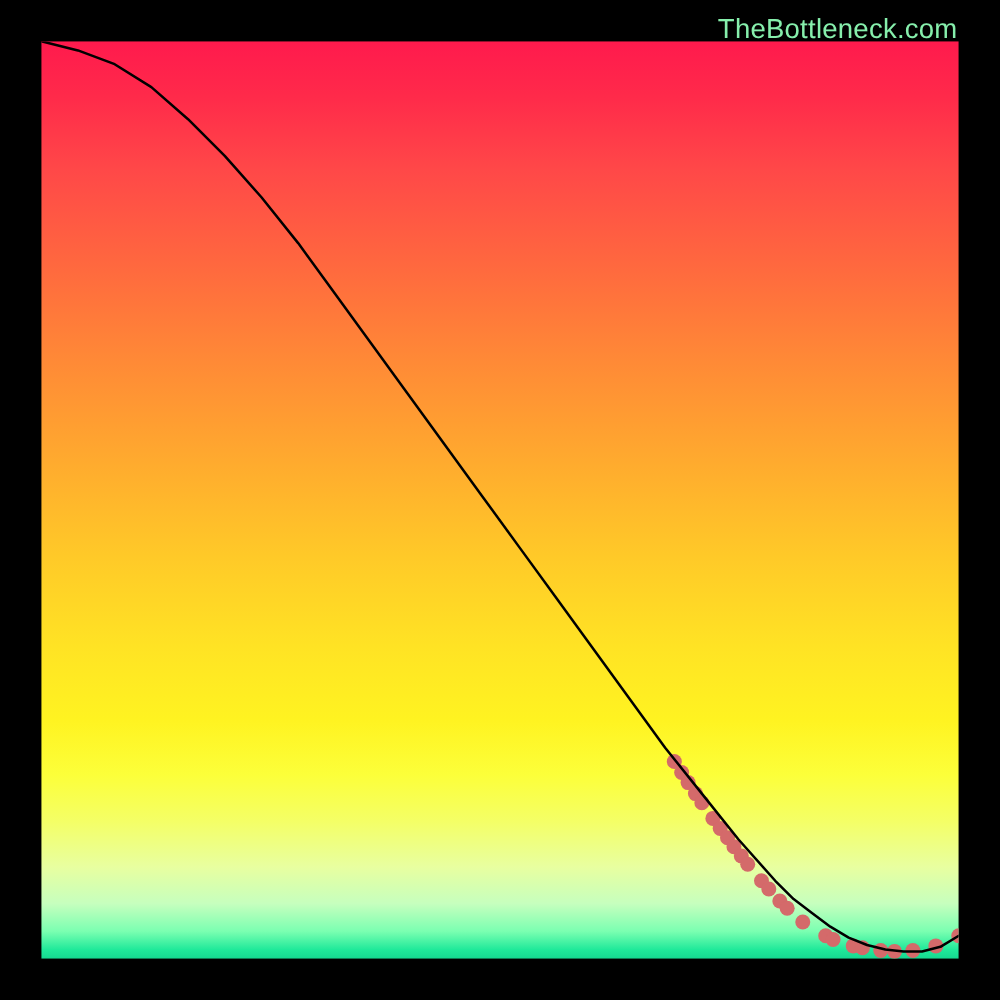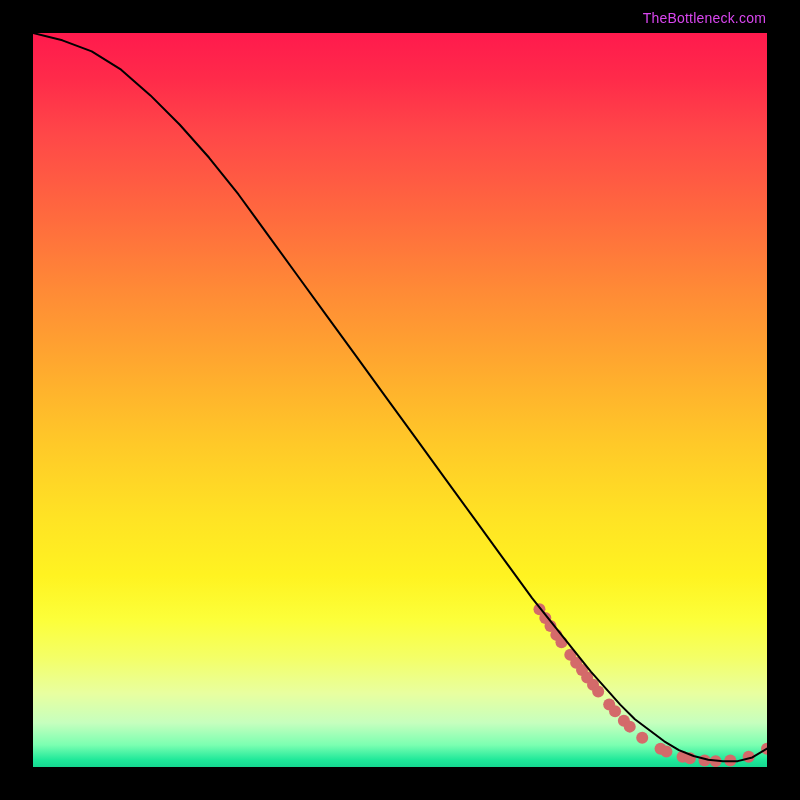--- a/index.html
+++ b/index.html
@@ -63,22 +63,22 @@
     fill: none;
     stroke: #000;
     stroke-width: 2;
     stroke-linecap: round;
     stroke-linejoin: round;
   }
   .watermark {
     position: absolute;
     top: 10px;
     right: 34px;
-    color: #d946ef;
-    font-size: 14px;
+    color: #86efac;
+    font-size: 22px;
     font-weight: 500;
     letter-spacing: 0.2px;
     user-select: none;
   }
 </style>
 </head>
 <body>
 
 <div class="stage">
 

